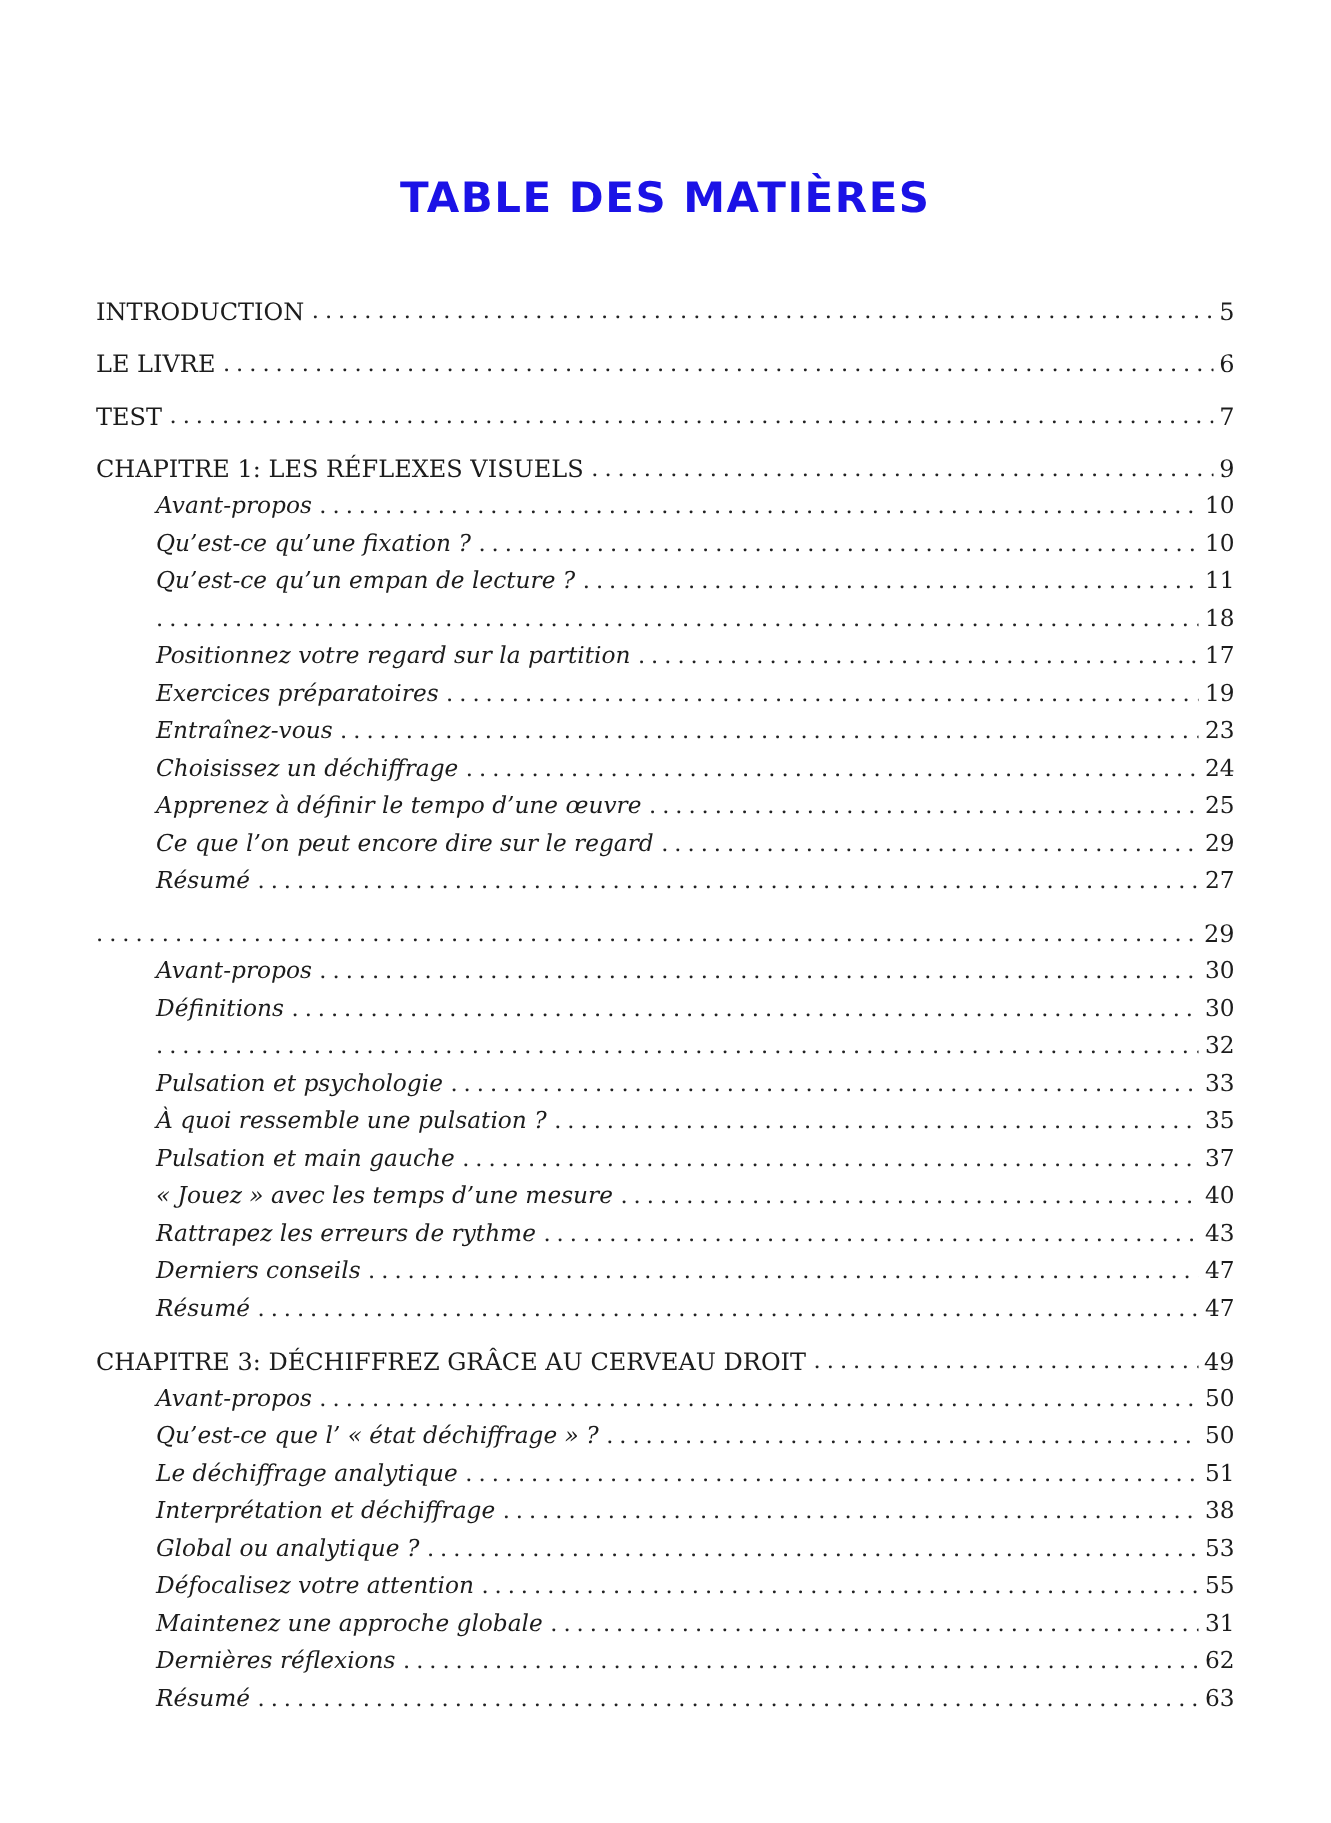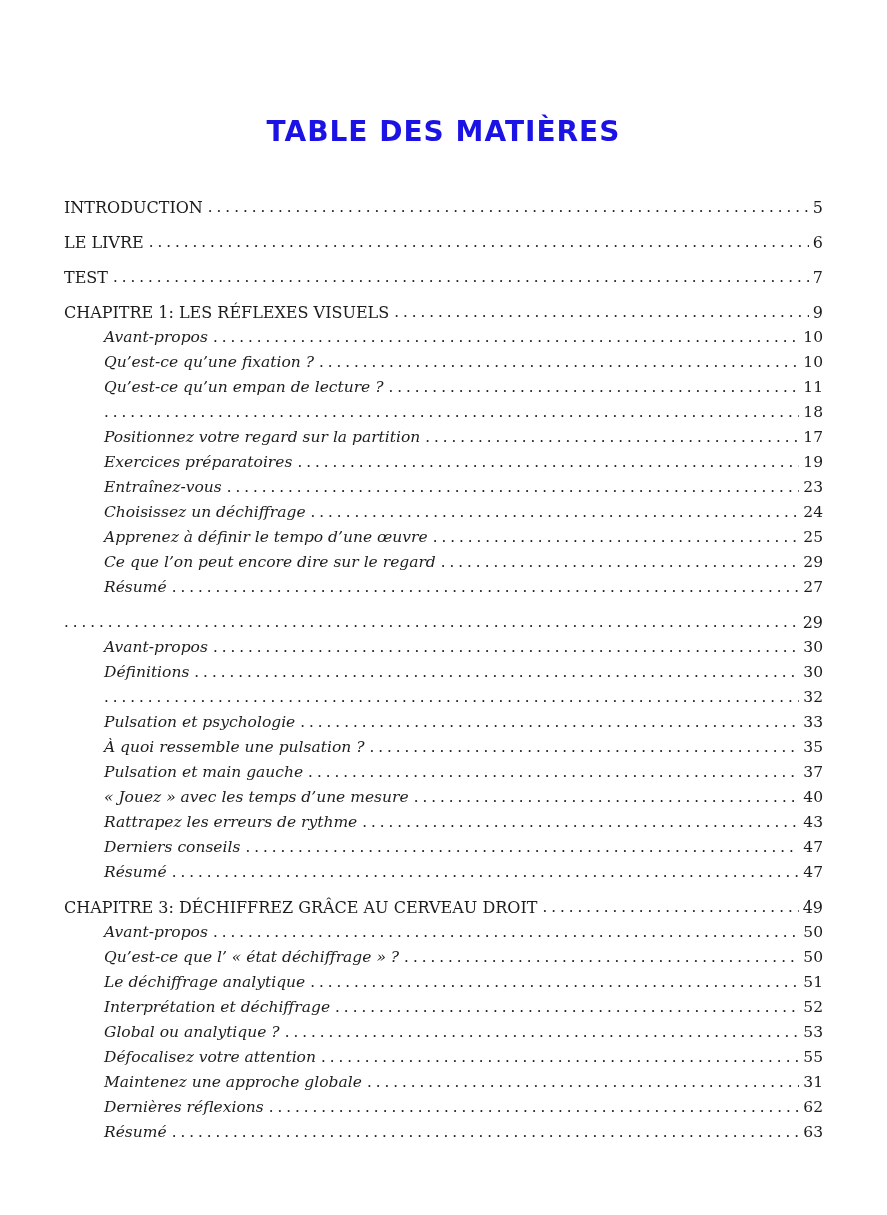--- a/index.html
+++ b/index.html
@@ -213,21 +213,21 @@
         <span class="page-num">50</span>
       </div>
       <div class="row l1">
         <span class="label">Le déchiffrage analytique</span>
         <span class="dots">............................................................................................................................................................................................................................</span>
         <span class="page-num">51</span>
       </div>
       <div class="row l1">
         <span class="label">Interprétation et déchiffrage</span>
         <span class="dots">............................................................................................................................................................................................................................</span>
-        <span class="page-num">52</span>
+        <span class="page-num">38</span>
       </div>
       <div class="row l1">
         <span class="label">Global ou analytique ?</span>
         <span class="dots">............................................................................................................................................................................................................................</span>
         <span class="page-num">53</span>
       </div>
       <div class="row l1">
         <span class="label">Défocalisez votre attention</span>
         <span class="dots">............................................................................................................................................................................................................................</span>
         <span class="page-num">55</span>

